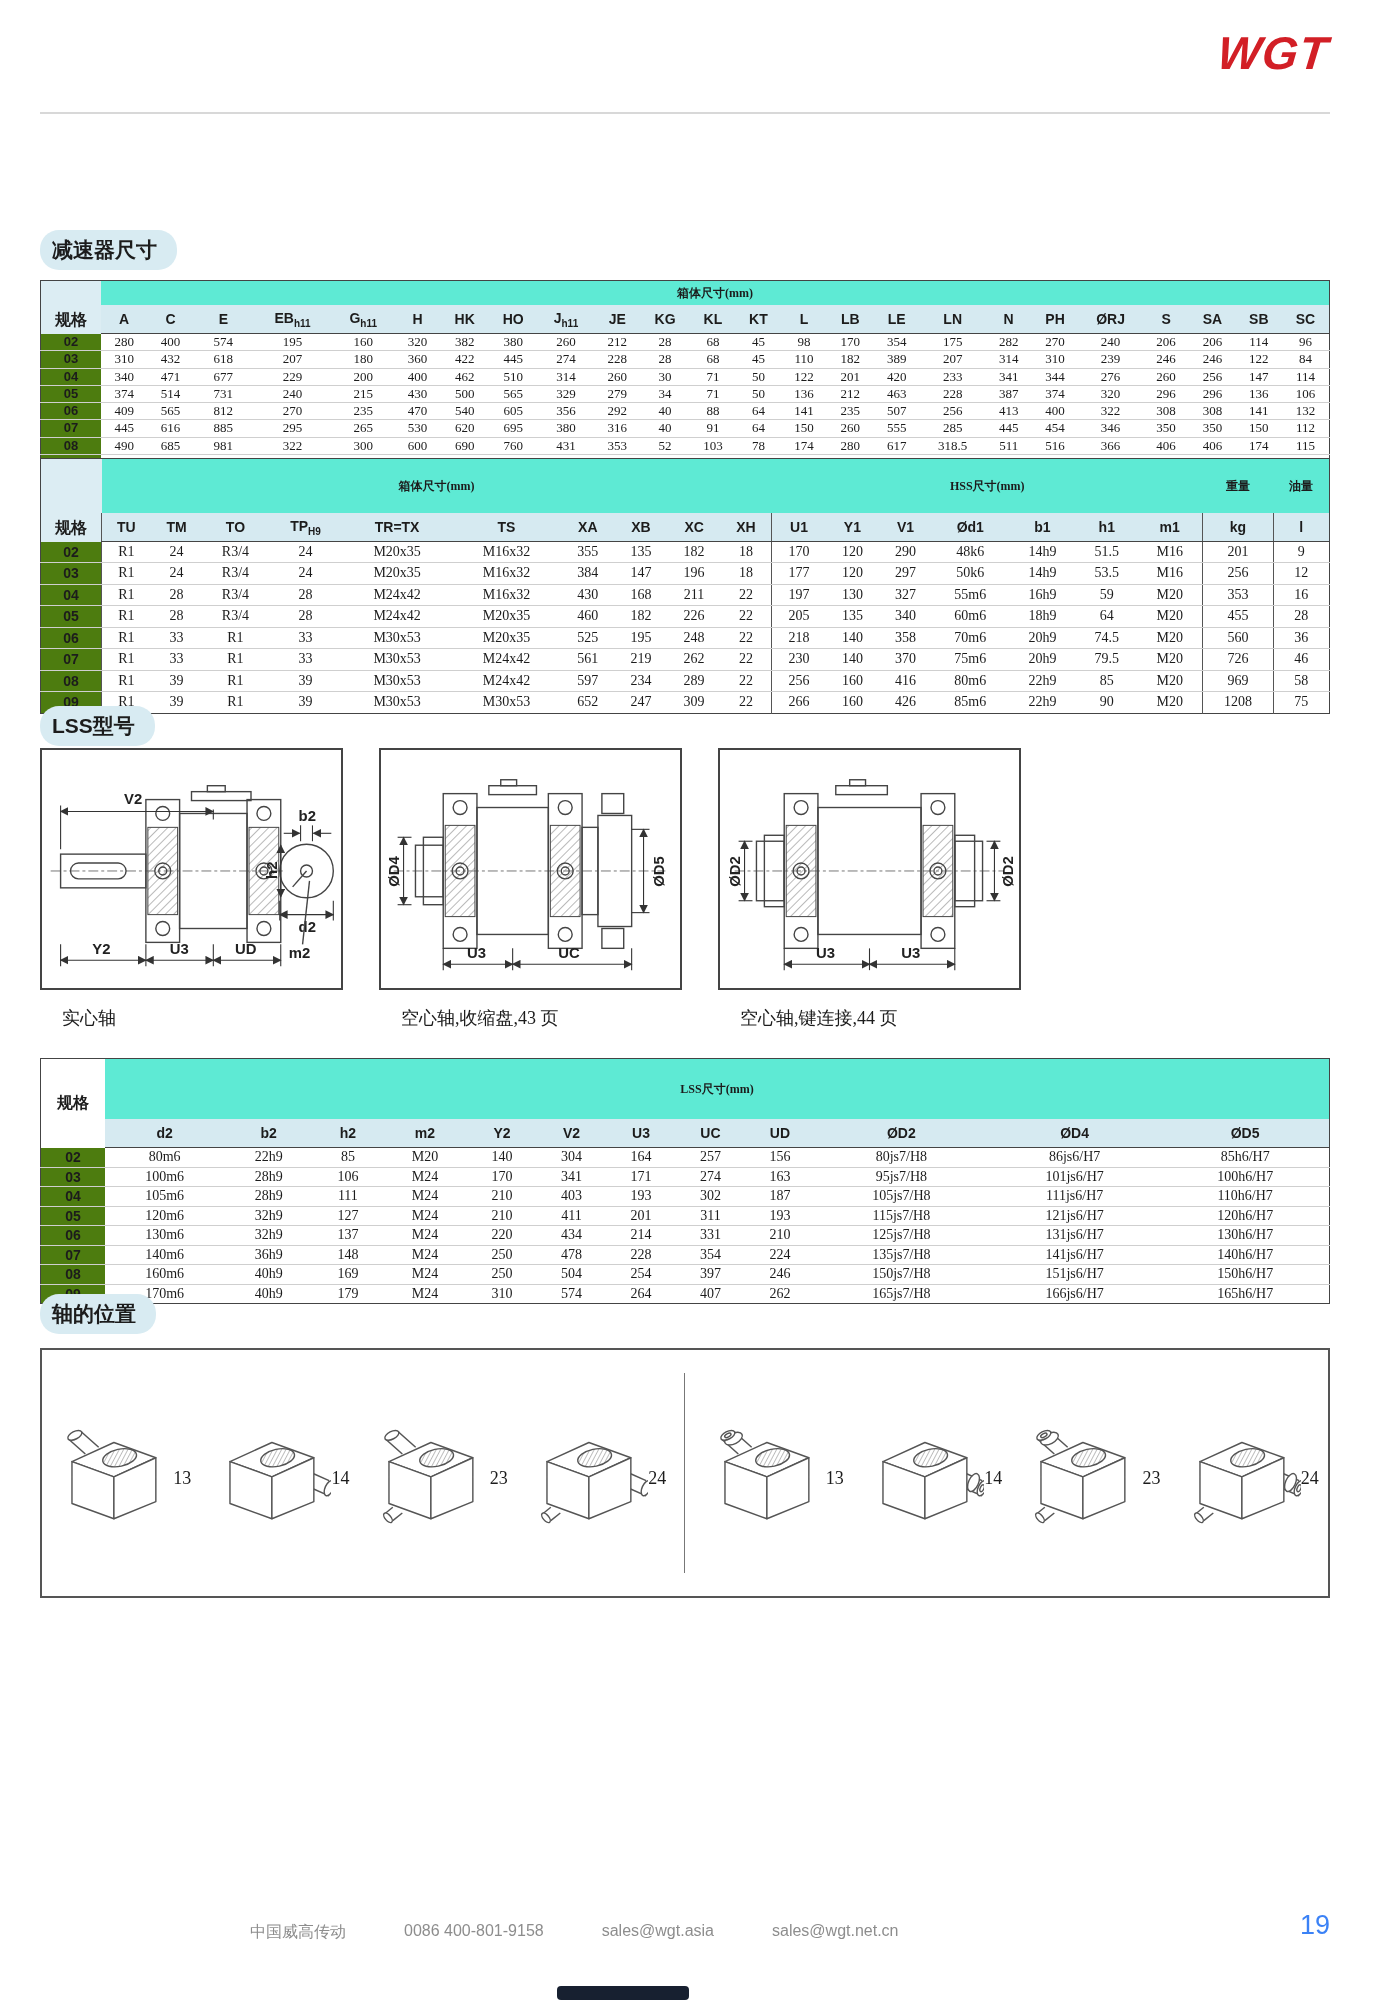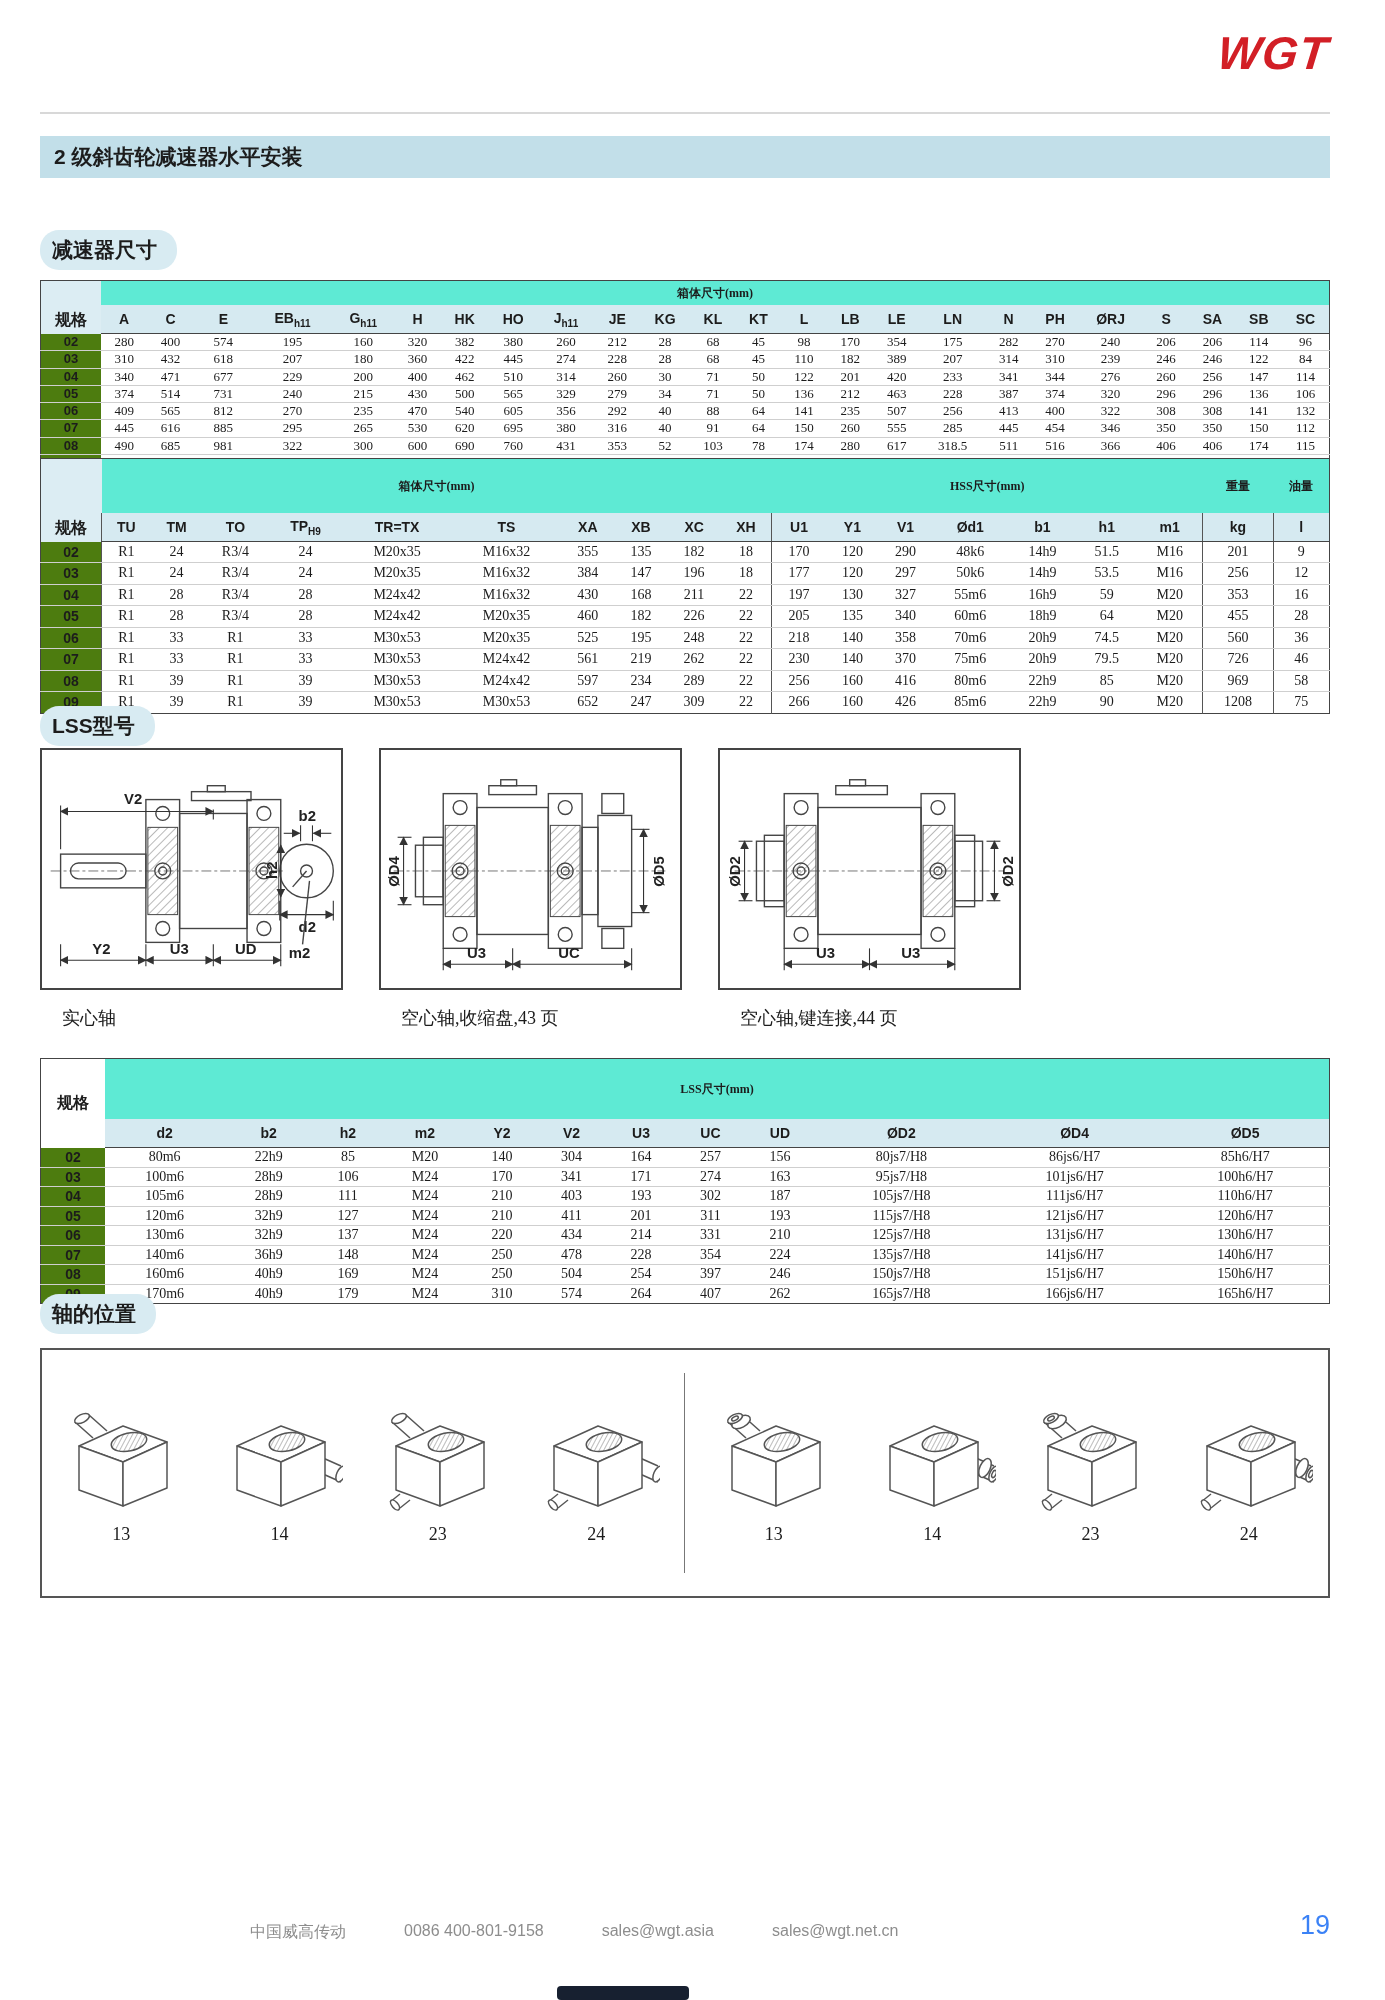--- a/index.html
+++ b/index.html
@@ -45,21 +45,21 @@
   .dpanel{width:303px;}
   .dbox{width:303px;height:242px;border:2px solid #444;box-sizing:border-box;background:#fff;}
   .dcap{margin:16px 0 0 22px;font-size:18px;}
   .dlab{font-family:"Liberation Sans",sans-serif;font-weight:bold;font-size:15px;fill:#222;}
   .dln{stroke:#444;stroke-width:1.4;fill:none;}
   .ddim{stroke:#333;stroke-width:1.1;fill:none;}
   .dcl{stroke:#666;stroke-width:0.9;stroke-dasharray:10 3 3 3;fill:none;}
   
   .shaftpanel{position:absolute;top:1348px;left:40px;right:55px;height:250px;border:2px solid #555;
         box-sizing:border-box;display:flex;align-items:center;justify-content:space-around;}
-  .shaftcell{display:flex;flex-direction:column;align-items:center;width:140px;}
+  .shaftcell{display:flex;flex-direction:row;align-items:center;width:140px;}
   .shaftcell .num{margin-top:10px;font-size:18px;}
   .vdiv{width:0;height:200px;border-left:1.5px solid #777;}
   
   .footer{position:absolute;top:1922px;left:250px;display:flex;gap:58px;
         font-family:"Liberation Sans",sans-serif;font-size:16px;color:#8d8d8d;}
   .pagenum{position:absolute;top:1910px;right:55px;font-family:"Liberation Sans",sans-serif;
         font-size:27px;color:#3b82f6;}
   .bottombar{position:absolute;left:557px;top:1986px;width:132px;height:14px;background:#172030;
         border-radius:4px;}
 </style>
@@ -77,21 +77,20 @@
         <line x1="0" y1="0" x2="0" y2="6" stroke="#9a9a9a" stroke-width="1.4"></line>
       </pattern>
       <pattern id="hatch2" width="4" height="4" patternTransform="rotate(40)" patternUnits="userSpaceOnUse">
         <line x1="0" y1="0" x2="0" y2="4" stroke="#777" stroke-width="1"></line>
       </pattern>
     </defs>
   </svg>
 
   <div class="logo">WGT</div>
   <div class="toprule"></div>
-  <div class="titlebar">2 级斜齿轮减速器水平安装</div>
 
 
   <div class="seclabel" id="sec1">减速器尺寸</div>
 
   <div class="twrap" id="t1w">
     <table class="t1">
       <thead>
         <tr>
           <th class="spec-h" rowspan="2">规格</th>
           <th class="band" colspan="24">箱体尺寸(mm)</th>

